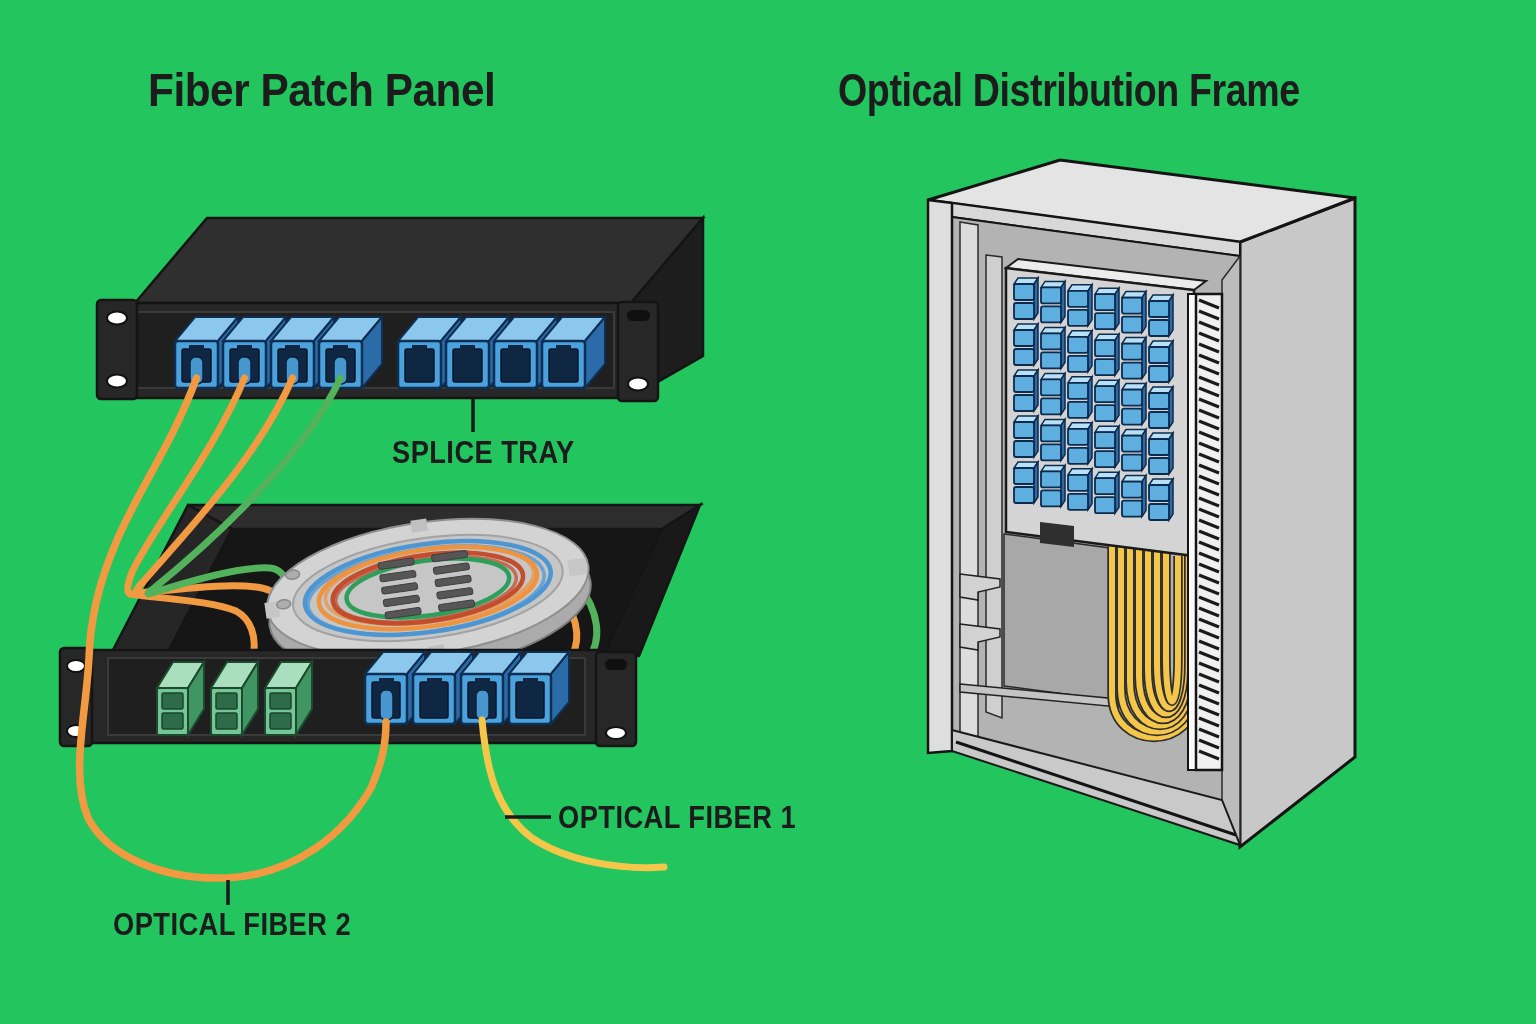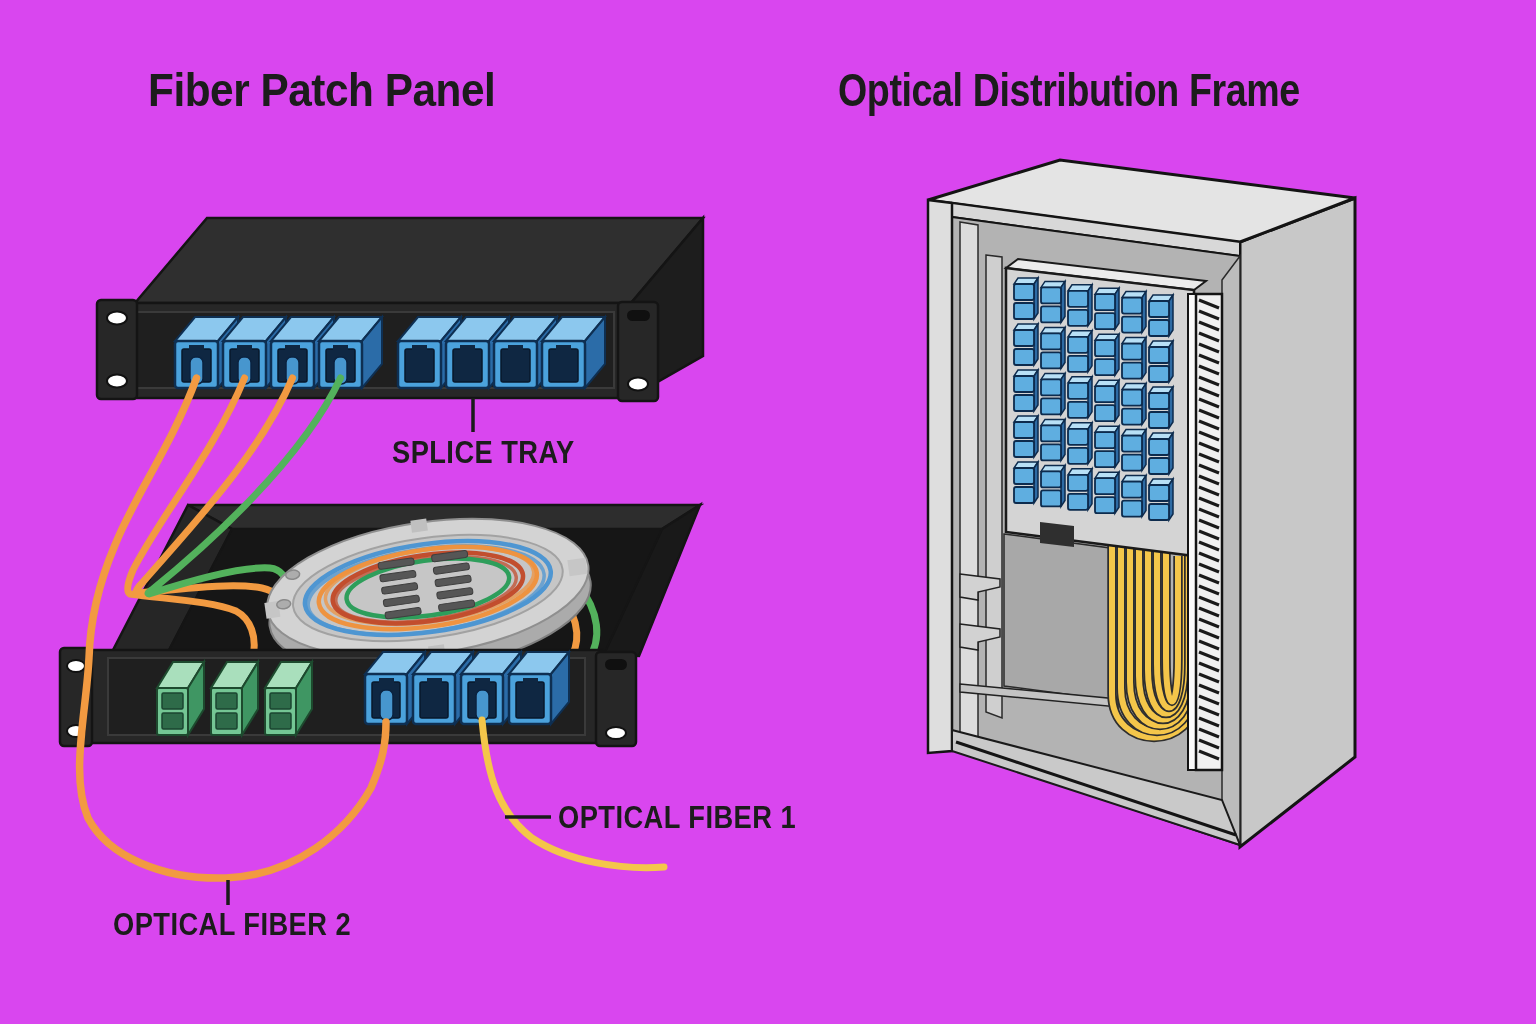--- a/index.html
+++ b/index.html
@@ -1,16 +1,16 @@
 <!DOCTYPE html>
 <html><head>
 <meta charset="utf-8">
 <style>
   html,body{margin:0;padding:0;background:#fff;}
-  .stage{position:relative;width:1536px;height:1024px;background:#d946ef;overflow:hidden;
+  .stage{position:relative;width:1536px;height:1024px;background:#22c55e;overflow:hidden;
          font-family:"Liberation Sans",sans-serif;}
   svg{position:absolute;left:0;top:0;}
   .t{position:absolute;font-weight:700;color:#1C1C1C;white-space:nowrap;line-height:1;
      transform-origin:left top;transform:scaleX(var(--sx,1));}
   .title{font-size:47px;letter-spacing:-0.5px;}
   .small{font-size:31px;letter-spacing:0.5px;}
 </style>
 </head>
 <body>
 

